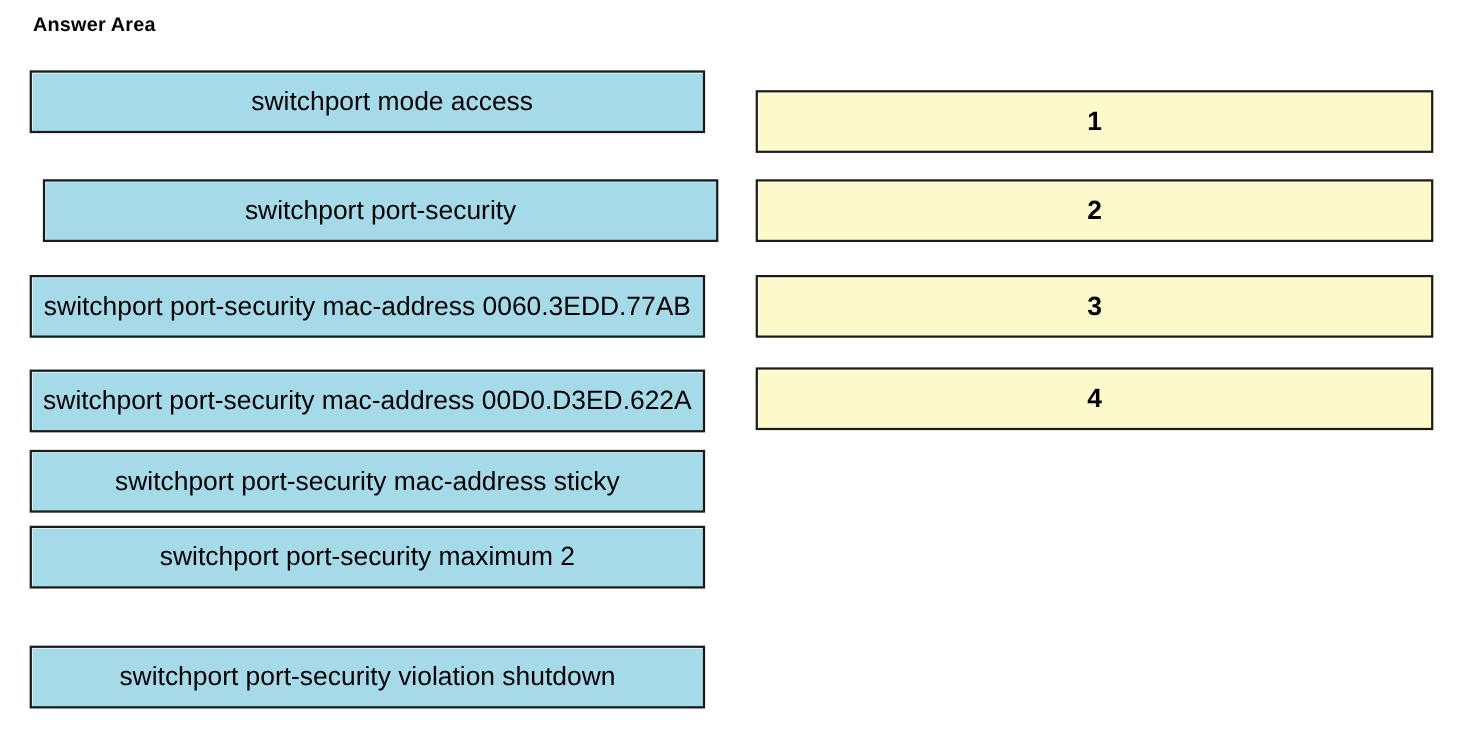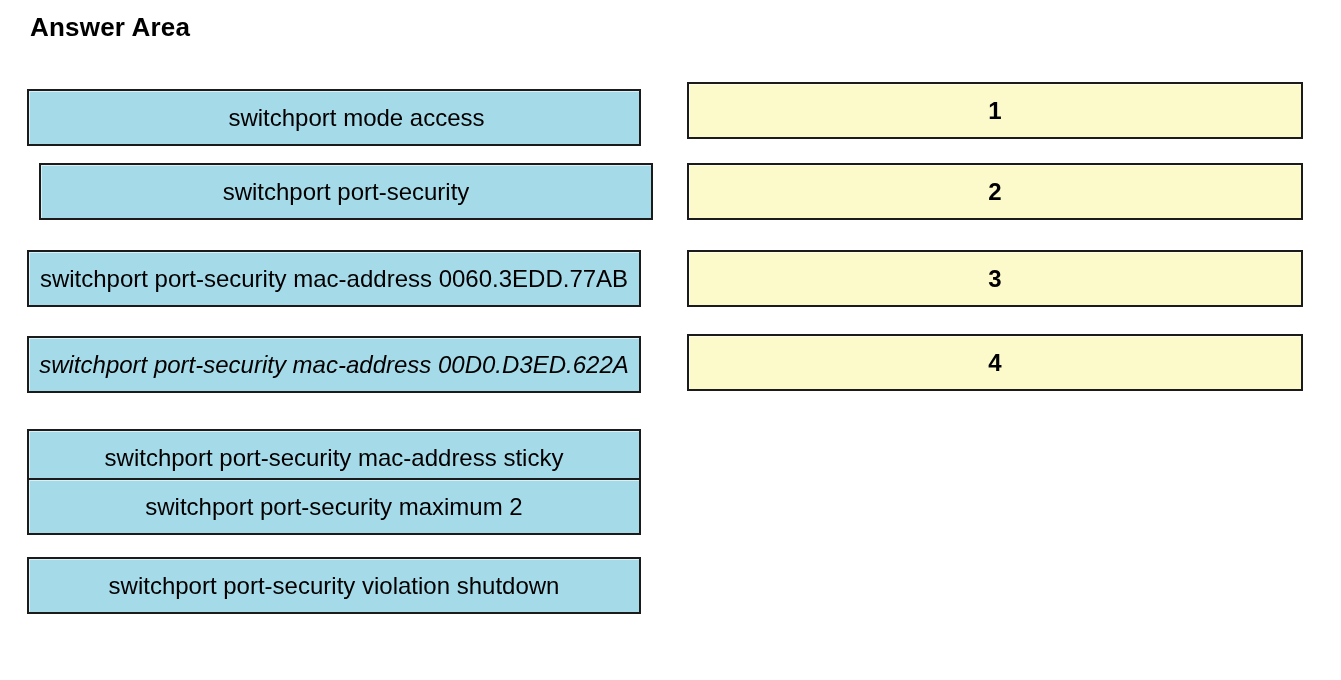--- a/index.html
+++ b/index.html
@@ -12,21 +12,21 @@
     position: relative;
     width: 1341px;
     height: 680px;
     background: #ffffff;
     overflow: hidden;
   }
   .heading {
     position: absolute;
     left: 30px;
     top: 12px;
-    font-size: 26px;
+    font-size: 18px;
     font-weight: bold;
     color: #000000;
     letter-spacing: 0.2px;
   }
   .box {
     position: absolute;
     box-sizing: border-box;
     display: flex;
     align-items: center;
     justify-content: center;
@@ -45,27 +45,27 @@
   }
   .tgt {
     left: 687px;
     width: 616px;
     height: 57px;
     background: #fcfacb;
     box-shadow: inset 1px 1px 0 rgba(255,255,255,0.6);
     font-size: 24px;
     font-weight: bold;
   }
-  .cmd-r1 { top: 89px; padding-left: 45px; }
+  .cmd-r1 { top: 64px; padding-left: 45px; }
   .cmd-r2 { top: 163px; margin-left: 12px; }
   .cmd-r3 { top: 250px; }
-  .cmd-r4 { top: 336px; font-style: italic; }
-  .cmd-r5 { top: 429px; }
+  .cmd-r4 { top: 336px; }
+  .cmd-r5 { top: 409px; }
   .cmd-r6 { top: 478px; }
-  .cmd-r7 { top: 557px; justify-content: center; }
+  .cmd-r7 { top: 587px; justify-content: center; }
   .tgt-r1 { top: 82px; }
   .tgt-r2 { top: 163px; }
   .tgt-r3 { top: 250px; }
   .tgt-r4 { top: 334px; }
   .label { pointer-events: none; }
 </style>
 </head>
 <body>
 
 <div class="stage">

